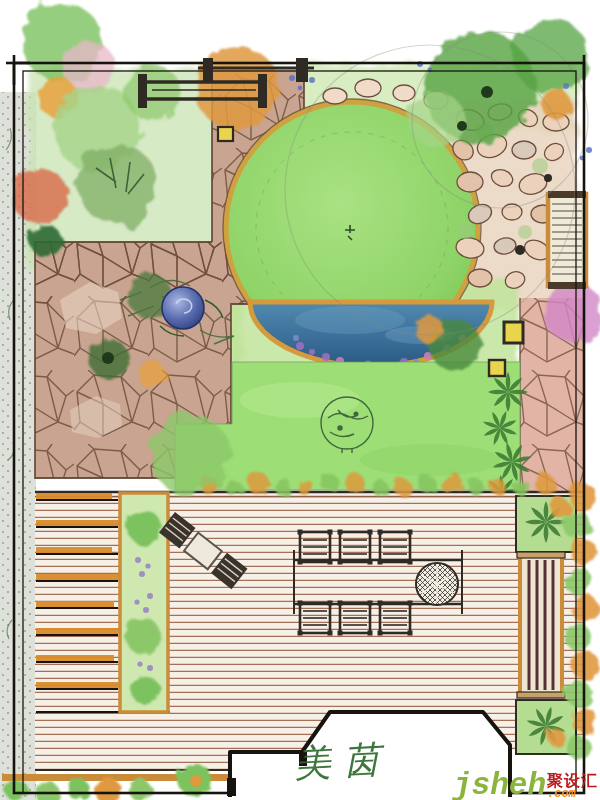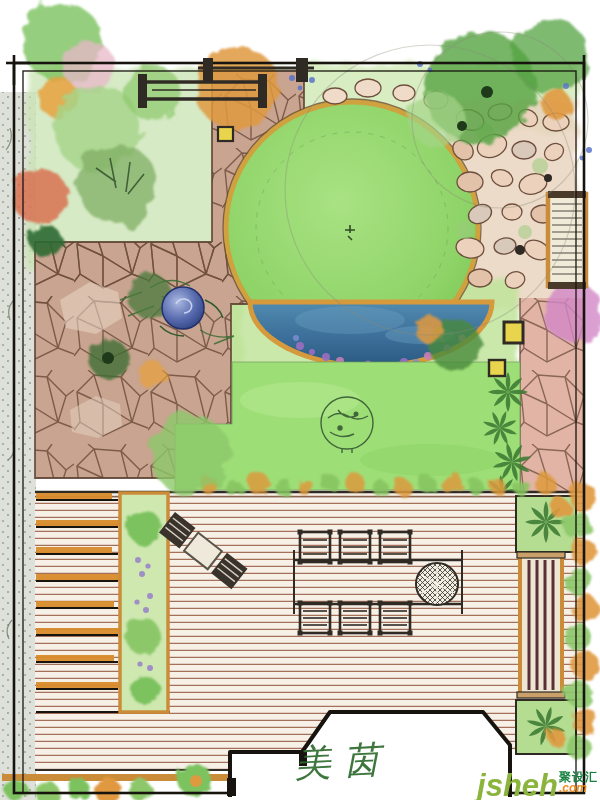--- a/index.html
+++ b/index.html
@@ -2,25 +2,25 @@
 <html lang="zh"><head>
 <meta charset="utf-8">
 <style>
   html,body{margin:0;padding:0;background:#fff;}
   #canvas{position:relative;width:600px;height:800px;overflow:hidden;background:#fff;
           font-family:"DejaVu Sans",sans-serif;}
   svg{position:absolute;left:0;top:0;}
   .signature{position:absolute;left:294px;top:736px;width:130px;color:#2e6b2e;
              font-size:37px;letter-spacing:12px;font-style:italic;
              transform:rotate(-3deg);opacity:.92;font-family:"DejaVu Sans",sans-serif;}
-  .watermark{position:absolute;right:2px;bottom:0px;display:flex;
-             font-family:Liberation Sans, sans-serif;line-height:.9;}
+  .watermark{position:absolute;right:2px;bottom:0px;display:flex;align-items:flex-end;
+             font-family:Liberation Mono, monospace;line-height:.9;}
   .wm-brand{font-size:31px;font-weight:800;font-style:italic;color:#8bb43c;}
   .wm-col{display:flex;flex-direction:column;align-items:flex-start;margin-left:1px;}
-  .wm-badge{font-size:12px;font-weight:700;color:#15803d;letter-spacing:1px;}
+  .wm-badge{font-size:16px;font-weight:700;color:#b91c1c;letter-spacing:1px;}
   .wm-domain{font-size:12px;font-weight:800;color:#f08c1e;font-style:italic;}
 </style>
 </head>
 <body>
 
 <div id="canvas">
 <svg width="600" height="800" viewBox="0 0 600 800">
   <defs>
     <filter id="rough" x="-20%" y="-20%" width="140%" height="140%">
       <feTurbulence type="fractalNoise" baseFrequency="0.06" numOctaves="3" seed="7" result="n"></feTurbulence>

